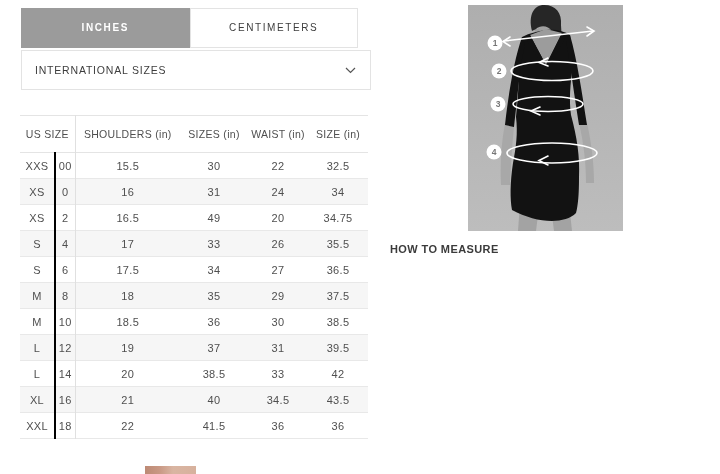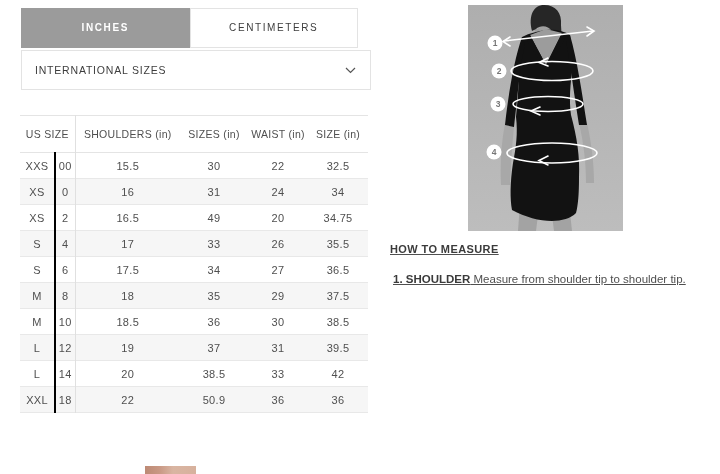--- a/index.html
+++ b/index.html
@@ -28,21 +28,21 @@
   table.sizes thead tr { height: 37px; border-top: 1px solid #e4e4e4; border-bottom: 1px solid #e4e4e4; }
   table.sizes thead th { font-size: 10.5px; }
   table.sizes tbody tr { height: 26px; border-bottom: 1px solid #e8e8e8; }
   table.sizes tbody tr:nth-child(even) { background: #f6f6f6; }
   table.sizes td { font-size: 11px; }
   .b-right { border-right: 1px solid #e0e0e0; }
   td.c-letter { border-right: 2px solid #000000; }
 
   
   .figure { position: absolute; left: 468px; top: 5px; width: 155px; height: 226px; }
-  .measure { position: absolute; left: 390px; top: 243px; width: 326px; color: #4f4f4f; text-decoration: underline; }
+  .measure { position: absolute; left: 390px; top: 243px; width: 326px; color: #4f4f4f; }
   .measure h3 { font-size: 11px; letter-spacing: 0.4px; color: #3b3b3b; font-weight: bold; margin: 0 0 16px 0; }
   .measure p { font-size: 11.5px; line-height: 16px; margin: 0 0 14px 0; padding-left: 3px; }
   .measure p b { color: #3b3b3b; }
 
   
   .fragment { position: absolute; left: 145px; top: 466px; width: 51px; height: 8px;
     background: linear-gradient(to right, #bd8a75 0%, #c99884 28%, #d9b5a2 55%, #d7b19d 100%); }
 </style>
 </head>
 <body>
@@ -148,24 +148,32 @@
         </tr>
         <tr>
           <td class="c-letter">L</td>
           <td class="b-right">14</td>
           <td>20</td>
           <td>38.5</td>
           <td>33</td>
           <td>42</td>
         </tr>
         <tr>
+          <td class="c-letter">XL</td>
+          <td class="b-right">16</td>
+          <td>21</td>
+          <td>40</td>
+          <td>34.5</td>
+          <td>43.5</td>
+        </tr>
+        <tr>
           <td class="c-letter">XXL</td>
           <td class="b-right">18</td>
           <td>22</td>
-          <td>50.9</td>
+          <td>41.5</td>
           <td>36</td>
           <td>36</td>
         </tr>
       </tbody>
   </table>
 
   <div class="fragment"></div>
 
   <div class="figure">
     <svg width="155" height="226" viewBox="0 0 155 226">
@@ -218,17 +226,16 @@
         <text x="30" y="102">3</text>
         <circle cx="26" cy="147" r="7.5" fill="#fff"></circle>
         <text x="26" y="150">4</text>
       </g>
     </svg>
   </div>
 
   <div class="measure">
     <h3>HOW TO MEASURE</h3>
     <div>
-        <p><b>1. SHOULDER</b> Measure from shoulder tip to shoulder tip.</p>
       </div>
   </div>
 
 </div>
 
 </body></html>

